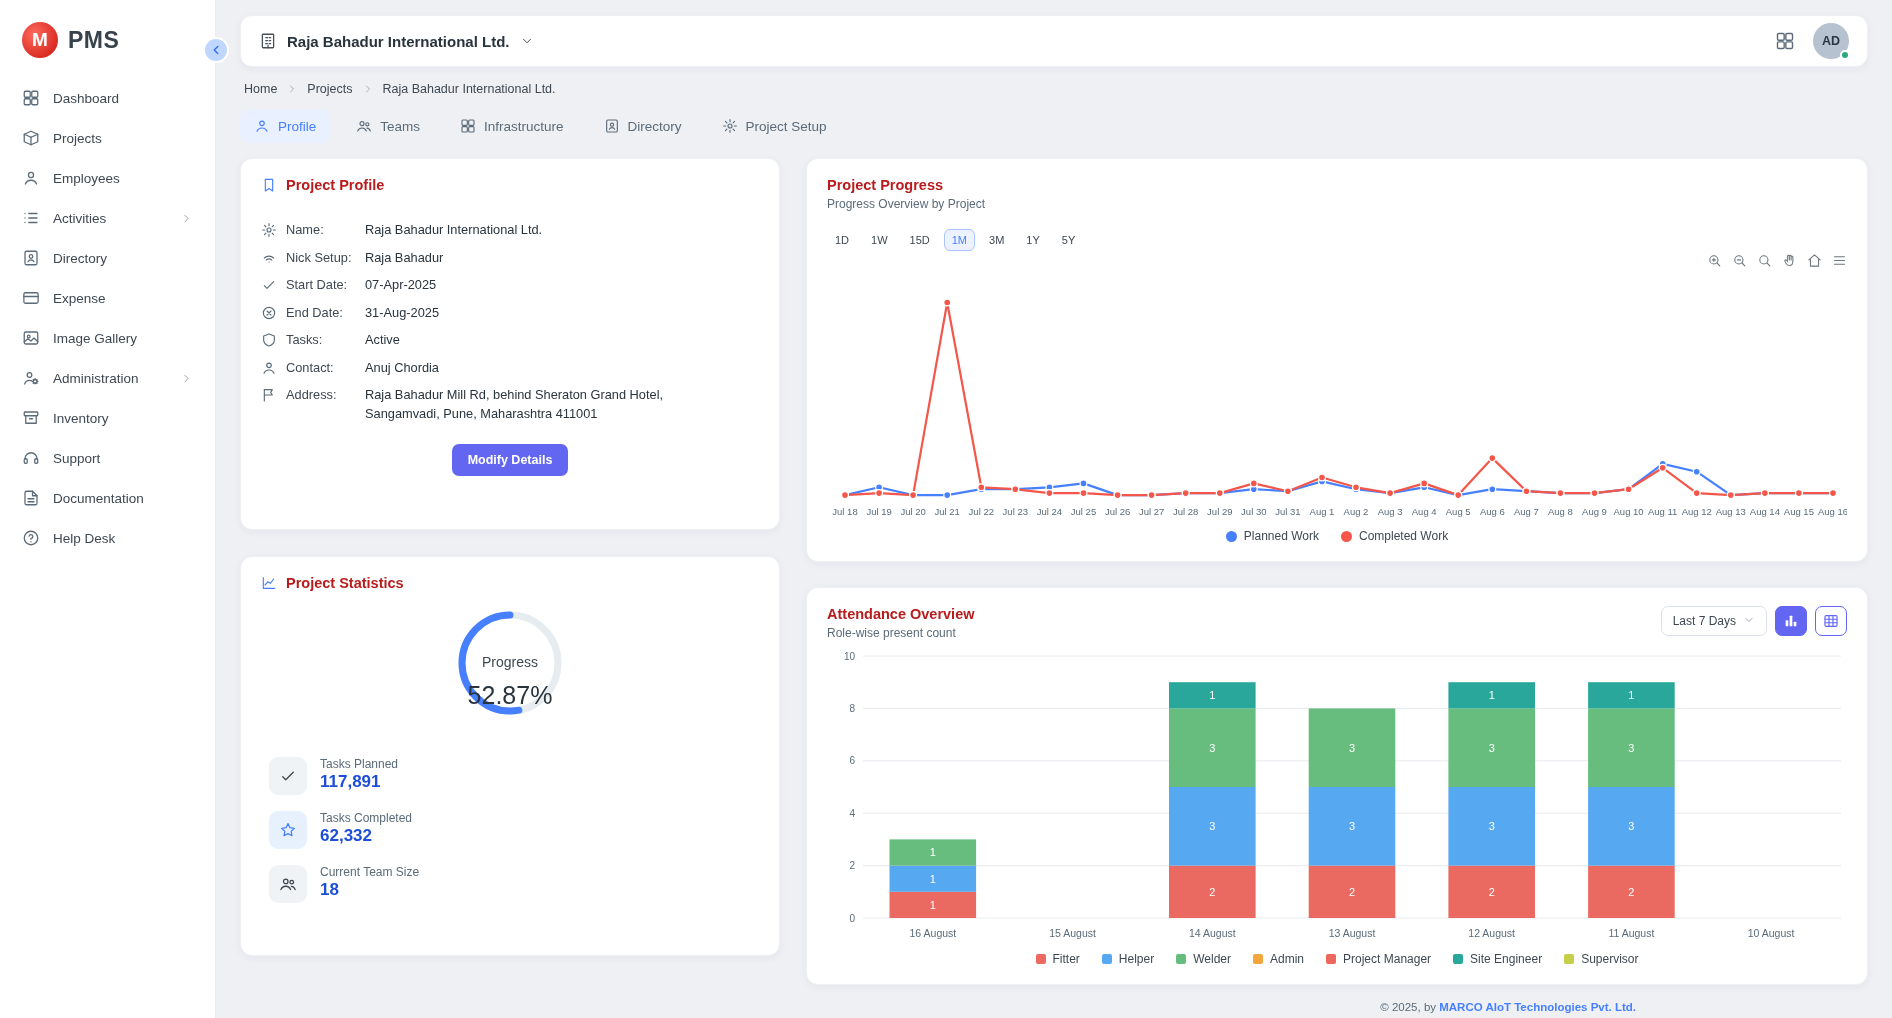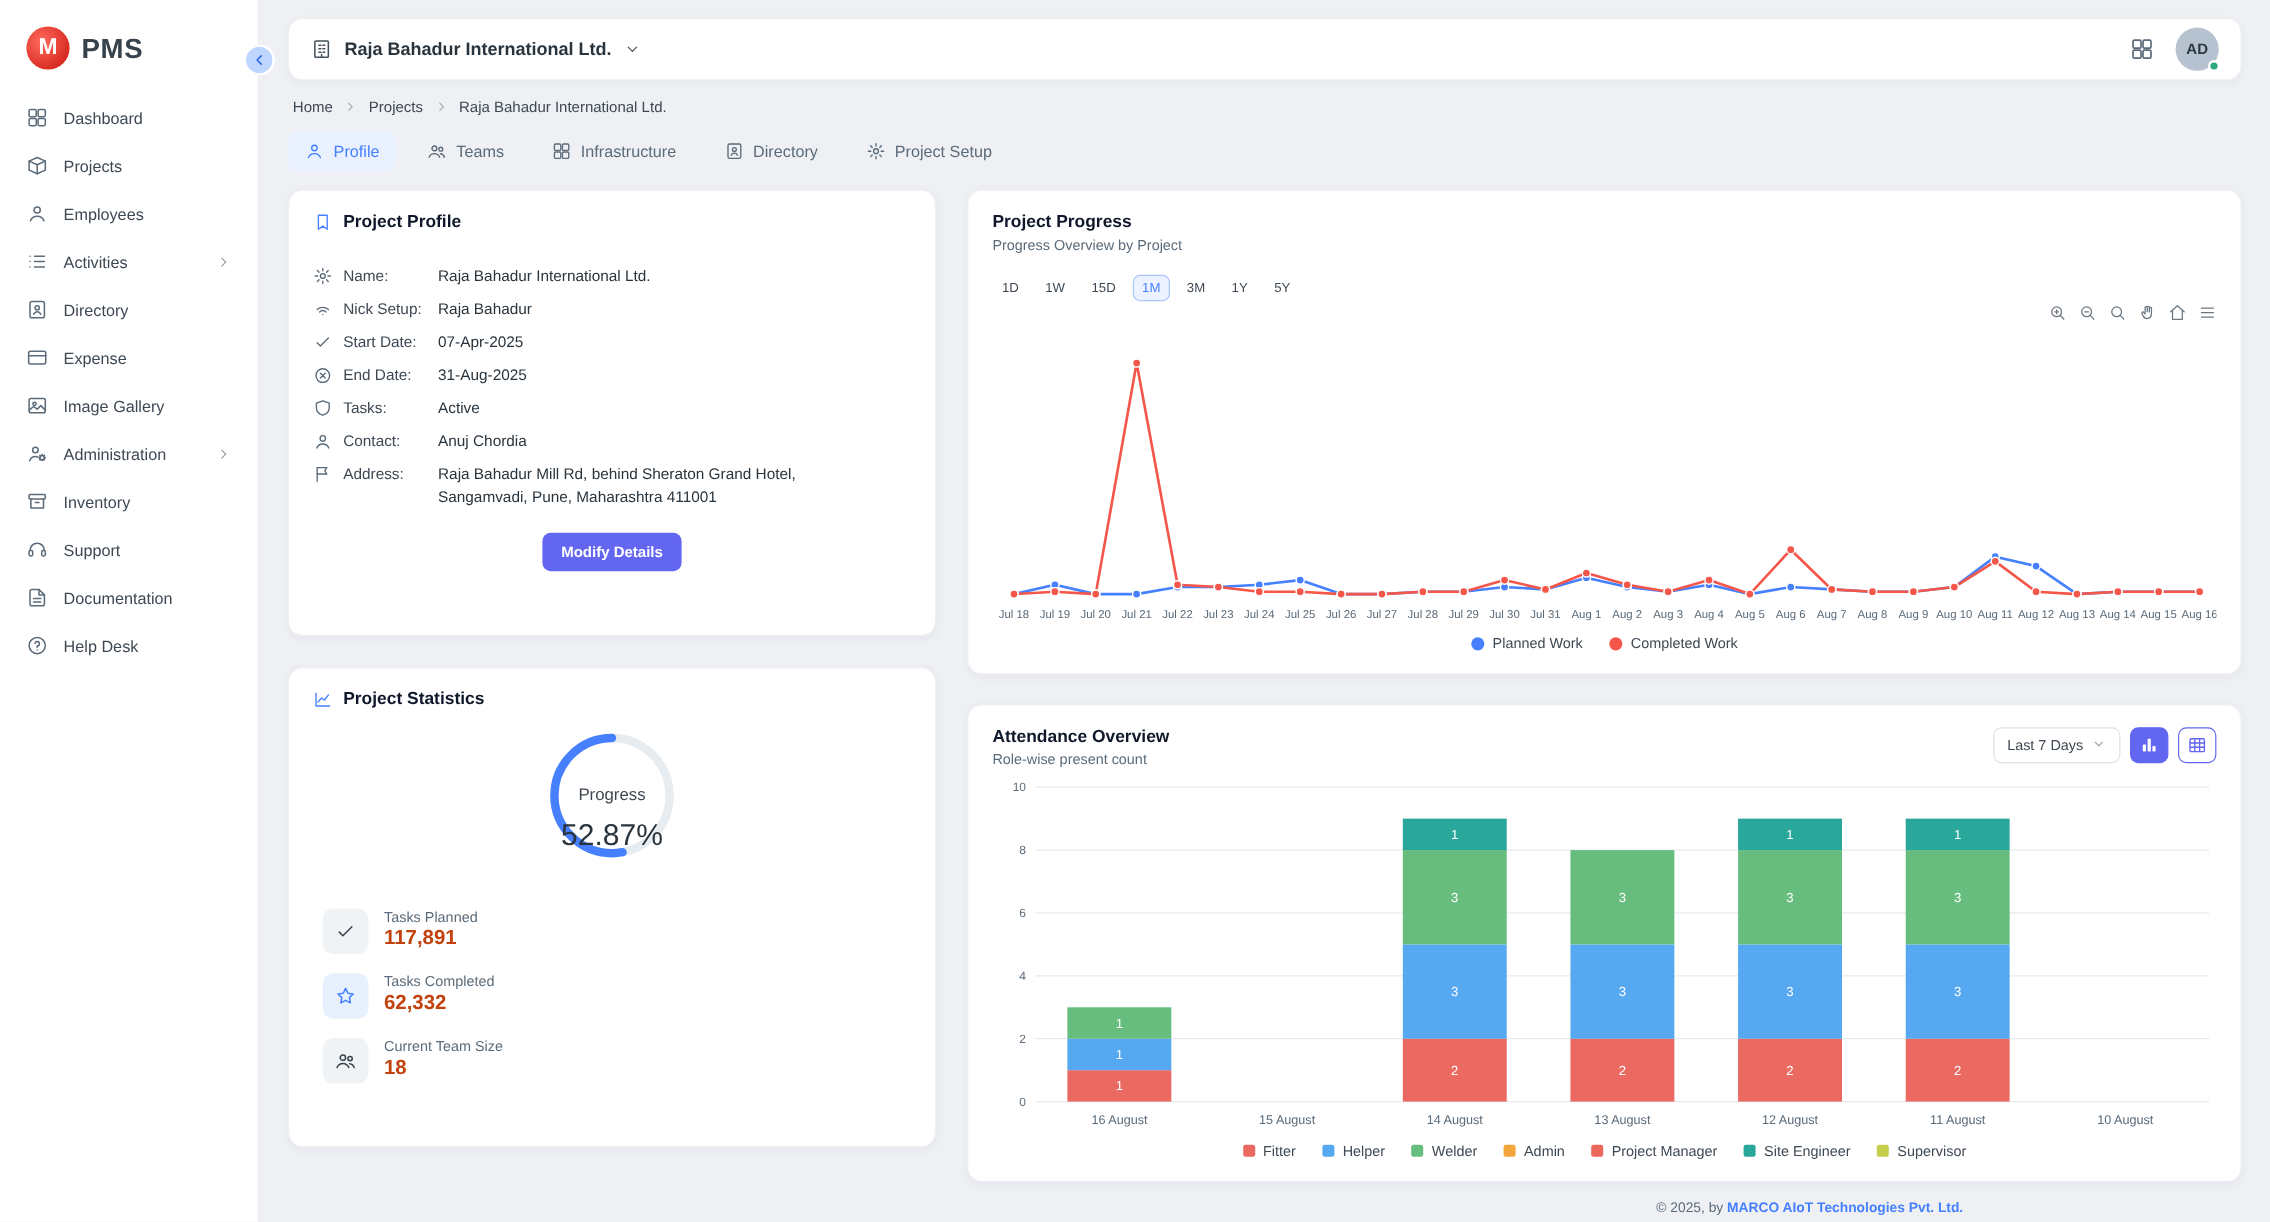--- a/index.html
+++ b/index.html
@@ -33,39 +33,39 @@
 .breadcrumb .sep{width:12px;height:12px;color:#9aa6b1}
 .crumb{cursor:pointer}
 .crumb.current{cursor:default}
 .tabs{display:flex;align-items:center;gap:12px;margin-top:13px}
 .tab{display:flex;align-items:center;gap:8px;padding:9px 14px;border-radius:9px;font-size:13.5px;color:#5b6b79;cursor:pointer}
 .tab.active{color:#4680ff;background:#e9f0ff}
 .content{display:flex;gap:26px;margin-top:15px;align-items:flex-start}
 .left-col{width:540px;min-width:540px;display:flex;flex-direction:column;gap:26px}
 .right-col{flex:1;display:flex;flex-direction:column;gap:25px;min-width:0}
 .card-pad{padding:18px 20px}
-.card-title{display:flex;align-items:center;gap:9px;font-size:14.5px;font-weight:600;color:#0f172a}
+.card-title{display:flex;align-items:center;gap:9px;font-size:14.5px;font-weight:600;color:#b91c1c}
 .card-title .icon{color:#4680ff}
 .profile-card{min-height:372px}
 .fields{margin-top:28px;display:flex;flex-direction:column;gap:9px}
 .field{display:flex;gap:9px;font-size:12.8px;line-height:1.45}
 .field .icon{color:#5b6b79;margin-top:1px;width:16px;height:16px}
 .field .flabel{width:70px;min-width:70px;color:#3e4853}
 .field .fvalue{color:#29343d;max-width:340px}
 .btn-primary{display:block;margin:21px auto 4px;background:#6366f1;color:#fff;border:none;border-radius:7px;padding:9px 16px;font-size:12.5px;font-weight:600;cursor:pointer;font-family:inherit}
 .stats-card{min-height:400px}
 .donut-wrap{display:flex;flex-direction:column;align-items:center;margin-top:10px}
 .stat-rows{margin-top:16px;display:flex;flex-direction:column;gap:16px;padding:0 8px}
 .stat-row{display:flex;gap:13px}
 .stat-ic{width:38px;height:38px;border-radius:9px;display:flex;align-items:center;justify-content:center}
 .stat-ic .icon{width:18px;height:18px}
 .stat-ic.gray{background:#f0f3f6;color:#39464f}
 .stat-ic.blue{background:#e7f1fe;color:#4680ff}
 .stat-label{font-size:12px;color:#5b6b79}
-.stat-value{font-size:17px;font-weight:700;color:#c2410c;margin-top:1px}
+.stat-value{font-size:17px;font-weight:700;color:#1d4ed8;margin-top:1px}
 .chart-head .sub{font-size:12px;color:#5b6b79;margin-top:4px}
 .ranges{display:flex;gap:6px;margin-top:18px}
 .range-btn{border:1px solid transparent;background:transparent;color:#3e4853;font-size:11px;padding:4px 7px;border-radius:6px;cursor:pointer;font-family:inherit}
 .range-btn.active{color:#4680ff;background:#ecf2ff;border-color:#a9c6ff}
 .chart-toolbar{display:flex;justify-content:flex-end;gap:10px;color:#6b7680;margin-top:2px;height:16px}
 .chart-toolbar .icon{width:15px;height:15px;cursor:pointer}
 .line-chart{width:100%;height:252px;margin-top:2px}
 .chart-legend{display:flex;justify-content:center;gap:22px;margin-top:6px;font-size:12px;color:#3e4853;flex-wrap:wrap}
 .leg-item{display:flex;align-items:center;gap:7px;cursor:pointer}
 .leg-dot{width:11px;height:11px;border-radius:50%}

